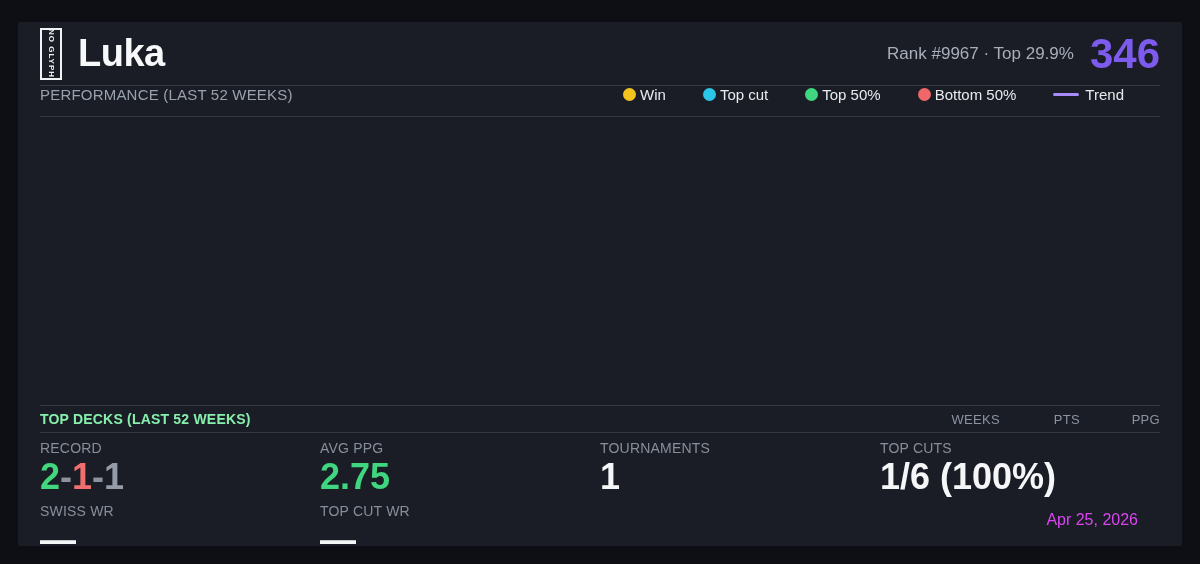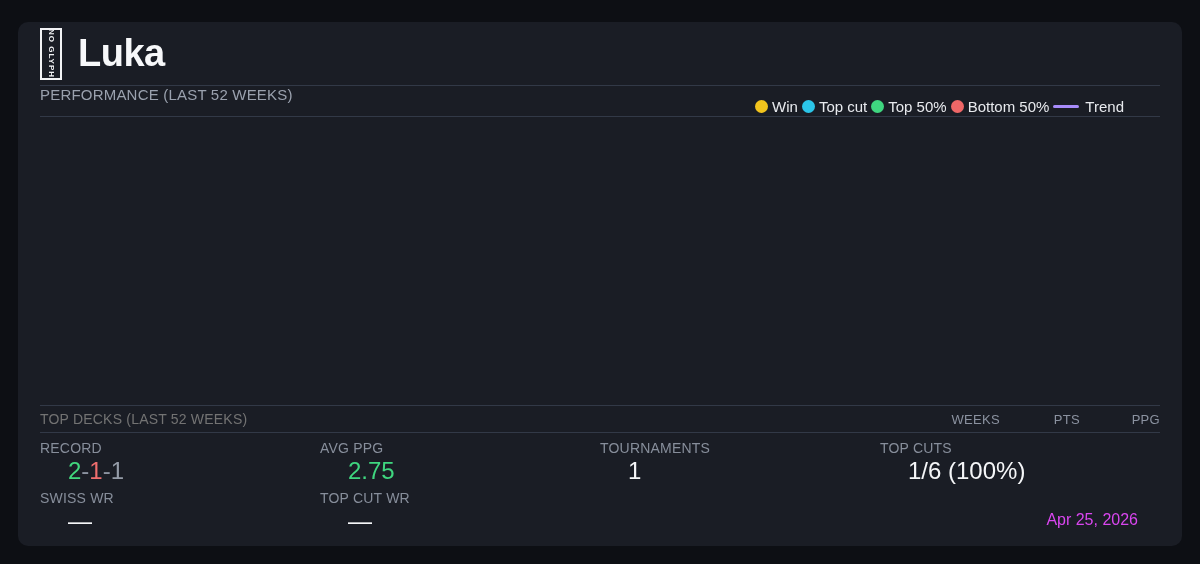--- a/index.html
+++ b/index.html
@@ -1,59 +1,59 @@
 <!DOCTYPE html>
 <html><head>
 <meta charset="utf-8">
 <style>
   * { margin: 0; padding: 0; box-sizing: border-box; }
   html, body { width: 1200px; height: 564px; background: #0d0f14; overflow: hidden;
     font-family: "Liberation Sans", sans-serif; }
 
   .card { position: absolute; left: 18px; top: 22px; width: 1164px; height: 524px;
-    background: #1a1d25; border-radius: 10px; padding: 0 22px; }
+    background: #1a1d25; border-radius: 2px; padding: 0 22px; }
 
   
   .header { height: 64px; display: flex; align-items: center; border-bottom: 1px solid #323947; }
   .noglyph-box { width: 22px; height: 52px; border: 2px solid #f2f3f5; display: flex;
     align-items: center; justify-content: center; margin-right: 16px; flex: none; }
   .noglyph-box span { writing-mode: vertical-rl; font-size: 8px; font-weight: 700;
     letter-spacing: 1px; color: #f2f3f5; white-space: nowrap; }
   .player-name { font-size: 38px; font-weight: 700; color: #f7f8fa; letter-spacing: -0.5px; }
   .header-right { margin-left: auto; display: flex; align-items: center; gap: 16px; }
   .rank-text { font-size: 17px; color: #a8aeba; }
   .points { font-size: 42px; font-weight: 700; color: #7e5bef; line-height: 1; }
 
   
   .perf-row { height: 31px; display: flex; align-items: flex-start; border-bottom: 1px solid #323947; }
   .section-title { font-size: 15px; color: #9aa1ae; letter-spacing: 0.2px; }
-  .legend { margin-left: auto; display: flex; align-items: center; gap: 4px; padding-right: 36px; margin-top: 12px; }
+  .legend { margin-left: auto; display: flex; align-items: center; gap: 37px; padding-right: 36px; }
   .legend-item { display: flex; align-items: center; font-size: 15px; color: #e8eaee; }
   .dot { width: 13px; height: 13px; border-radius: 50%; margin-right: 4px; flex: none; }
   .dot-win { background: #f2c41d; }
   .dot-topcut { background: #2bc5e8; }
   .dot-top50 { background: #3fd67f; }
   .dot-bottom50 { background: #ef6767; }
   .trend-swatch { width: 26px; height: 3px; border-radius: 2px; background: #a78bfa; margin-right: 6px; flex: none; }
 
   
   .chart-area { height: 289px; border-bottom: 1px solid #323947; }
 
   
   .topdecks-row { height: 27px; display: flex; align-items: center; border-bottom: 1px solid #323947; }
-  .topdecks-title { font-size: 14px; color: #737373; letter-spacing: 0.2px; }
+  .topdecks-title { font-size: 14px; color: #86efac; letter-spacing: 0.2px; font-weight: bold; }
   .topdecks-cols { margin-left: auto; display: flex; }
   .topdecks-col { width: 80px; text-align: right; font-size: 13px; color: #8b92a0; letter-spacing: 0.3px; }
 
   
   .stats { position: relative; height: 112px; padding-top: 7px; }
   .stats-grid { display: grid; grid-template-columns: repeat(4, 1fr); grid-auto-rows: auto; }
   .stat-cell { padding-bottom: 7px; }
   .stat-label { font-size: 14px; color: #878e9b; letter-spacing: 0.2px; margin-bottom: 2px; }
-  .stat-value { font-size: 24px; font-weight: 400; color: #f5f6f8; line-height: 1.05; margin-left: 28px; }
+  .stat-value { font-size: 36px; font-weight: 700; color: #f5f6f8; line-height: 1.05; }
   .val-green { color: #3fd67f; }
   .val-gray { color: #8b92a0; }
   .rec-win { color: #42d77d; }
   .rec-loss { color: #ef6e6e; }
   .rec-draw { color: #959ca8; }
   .rec-sep { color: #8b92a0; }
 
   
   .footer { position: absolute; right: 22px; bottom: 12px; text-align: right; }
   .footer-date { font-size: 16px; color: #d946ef; margin-bottom: 4px; }
@@ -63,20 +63,24 @@
 </head>
 <body>
 
 <div class="card">
 
   <div class="header">
     <div class="noglyph-box">
       <span>NO GLYPH</span>
     </div>
     <div class="player-name">Luka</div>
+    <div class="header-right">
+      <span class="rank-text">Rank #9967 · Top 29.9%</span>
+      <span class="points">346</span>
+    </div>
   </div>
 
   <div class="perf-row">
     <span class="section-title">PERFORMANCE (LAST 52 WEEKS)</span>
     <div class="legend">
       <span class="legend-item">
         <span class="dot dot-win"></span>
         <span>Win</span>
       </span>
       <span class="legend-item">

